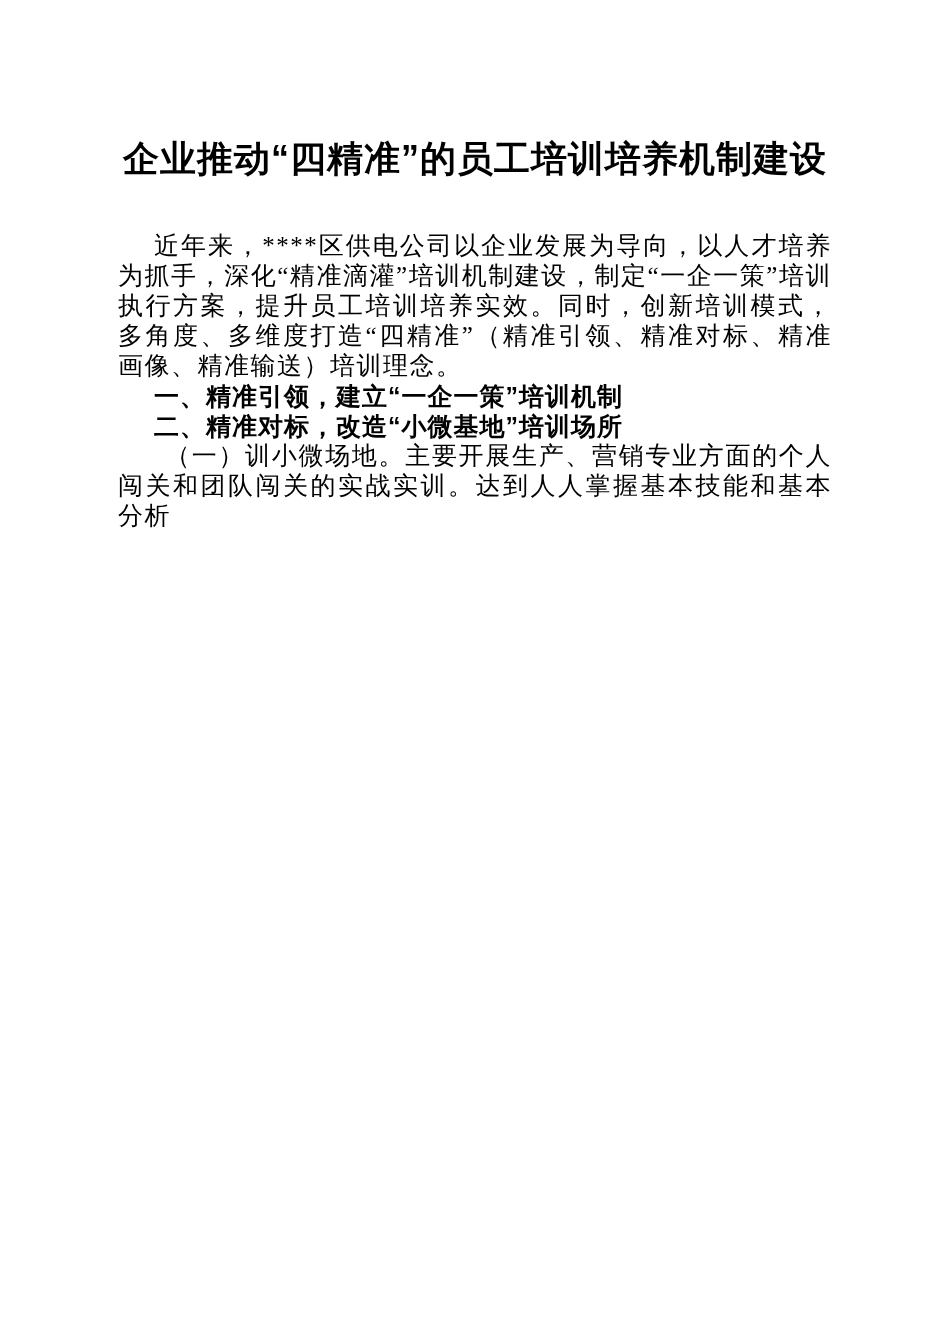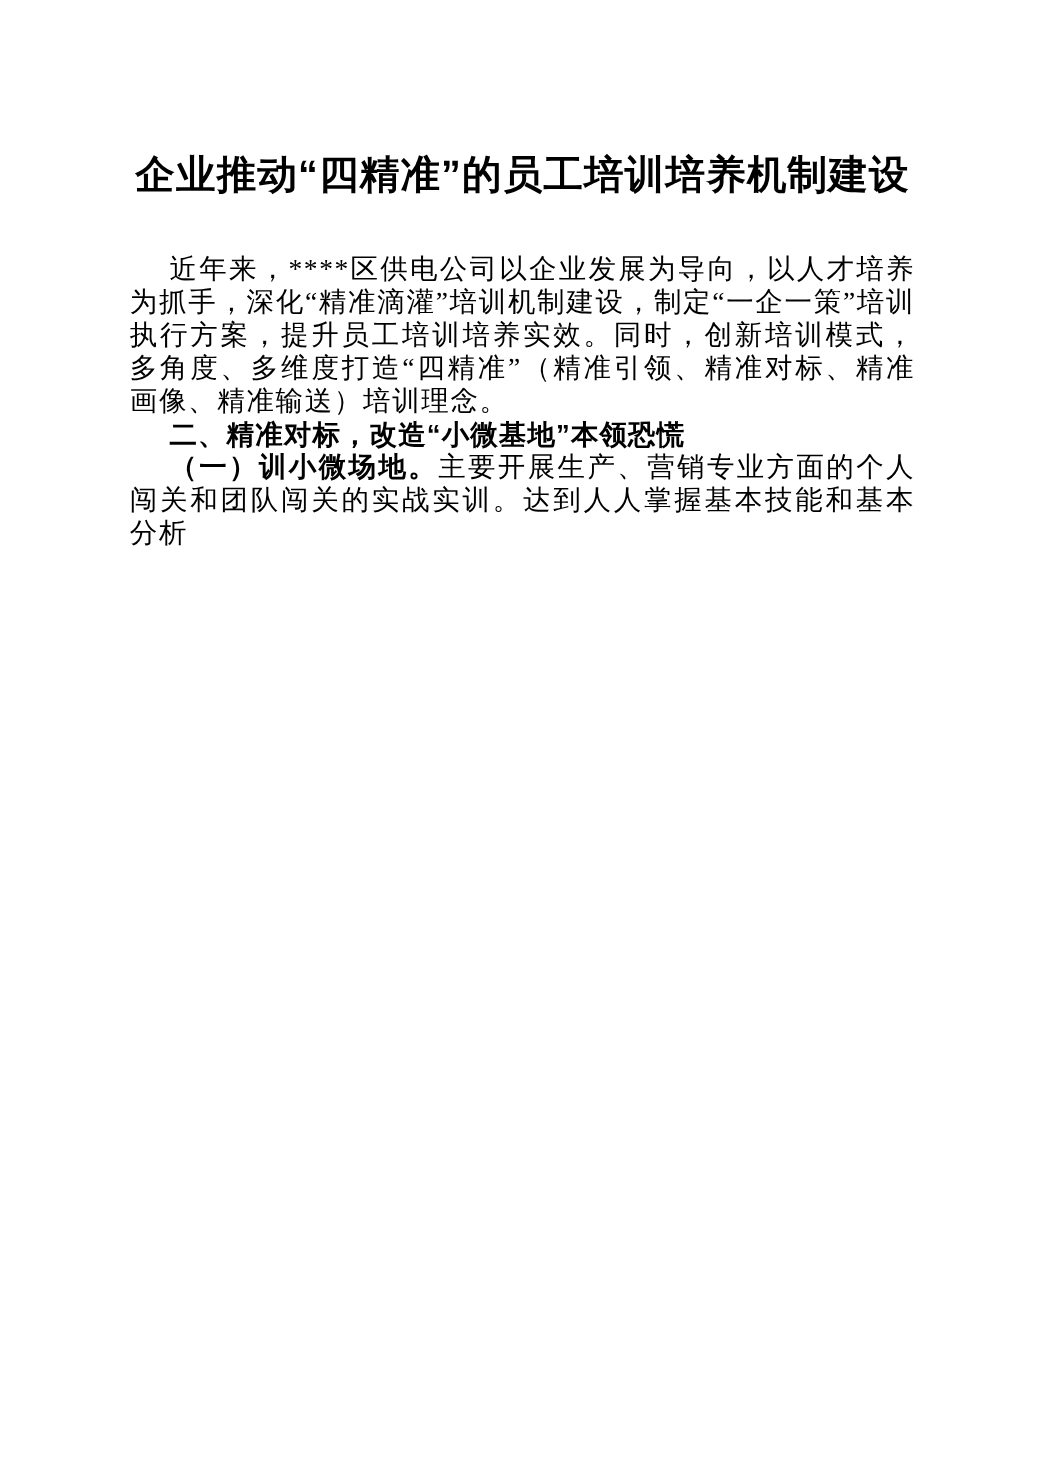--- a/index.html
+++ b/index.html
@@ -38,34 +38,36 @@
     text-align: justify;
     text-indent: 36px;
     margin: 0;
   }
   .heading {
     font-family: "Liberation Sans", "DejaVu Sans", sans-serif;
     font-weight: bold;
     letter-spacing: 1px;
   }
   .lead-in {
-    font-weight: bold;
+    font-weight: normal;
+    margin-left: 11px;
   }
 </style>
 </head>
 <body>
 
 <div class="page">
 
   <h1 class="doc-title">
     <span class="title-line">企业推动“四精准”的员工培训培养机制建设</span>
   </h1>
 
   <p class="para">近年来，****区供电公司以企业发展为导向，以人才培养为抓手，深化“精准滴灌”培训机制建设，制定“一企一策”培训执行方案，提升员工培训培养实效。同时，创新培训模式，多角度、多维度打造“四精准”（精准引领、精准对标、精准画像、精准输送）培训理念。</p>
 
+  <p class="para heading">一、精准引领，建立“一企一策”培训机制</p>
 
 
-  <p class="para heading">二、精准对标，改造“小微基地”本领恐慌</p>
+  <p class="para heading">二、精准对标，改造“小微基地”培训场所</p>
 
 
   <p class="para"><span class="lead-in">（一）训小微场地。</span><span>主要开展生产、营销专业方面的个人闯关和团队闯关的实战实训。达到人人掌握基本技能和基本分析</span></p>
 
 </div>
 
 </body></html>

